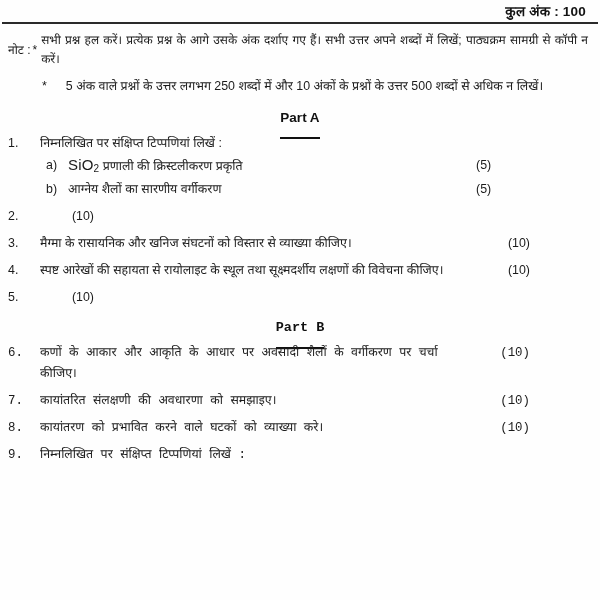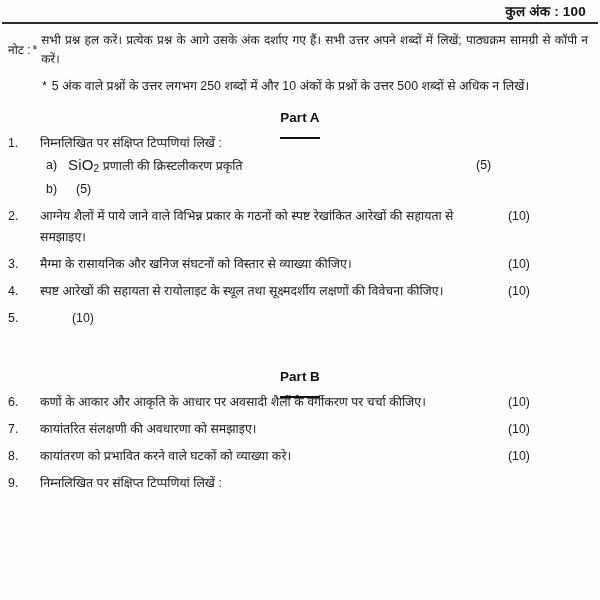--- a/index.html
+++ b/index.html
@@ -75,35 +75,35 @@
   }
   .note-line-2 {
     display: flex;
     align-items: flex-start;
     font-size: 12.4px;
     line-height: 19px;
     margin-top: 8px;
     padding-left: 34px;
   }
   .note-line-2 .note-star { padding-right: 5px; }
-  .note-line-2 .note-body { max-width: 505px; }
+  .note-line-2 .note-body { max-width: 505px; margin-left: 14px; }
 
   
   .part-heading {
     text-align: center;
     font-size: 13.5px;
     font-weight: bold;
     color: #111;
   }
   .part-heading span {
     border-bottom: 2px solid #111;
     padding-bottom: 12px;
   }
   .part-a-wrap { margin-top: 14px; }
-  .part-b-wrap { margin-top: 40px; }
+  .part-b-wrap { margin-top: 12px; font-family: Liberation Mono, monospace; }
 
   
   .q-list { margin-top: 8px; }
   .q-row {
     display: flex;
     align-items: flex-start;
     font-size: 12.4px;
     line-height: 21px;
     padding-left: 8px;
     padding-right: 8px;
@@ -194,26 +194,26 @@
           <span class="q-text">निम्नलिखित पर संक्षिप्त टिप्पणियां लिखें :</span>
           <span class="q-marks empty"></span>
         </div>
         <div class="sub-row">
           <span class="sub-label">a)</span>
           <span class="sub-text"><span class="formula">SiO<sub>2</sub></span> प्रणाली की क्रिस्टलीकरण प्रकृति</span>
           <span class="sub-marks">(5)</span>
         </div>
         <div class="sub-row">
           <span class="sub-label">b)</span>
+          <span class="sub-text">आग्नेय शैलों का सारणीय वर्गीकरण</span>
           <span class="sub-marks">(5)</span>
         </div>
         <div class="gap-sm"></div>
         <div class="q-row">
           <span class="q-num">2.</span>
-          <span class="q-text">आग्नेय शैलों में पाये जाने वाले विभिन्न प्रकार के गठनों को स्पष्ट रेखांकित आरेखों की सहायता से समझाइए।</span>
           <span class="q-marks">(10)</span>
         </div>
         <div class="gap-sm"></div>
         <div class="q-row">
           <span class="q-num">3.</span>
           <span class="q-text">मैग्मा के रासायनिक और खनिज संघटनों को विस्तार से व्याख्या  कीजिए।</span>
           <span class="q-marks">(10)</span>
         </div>
         <div class="gap-sm"></div>
         <div class="q-row">

